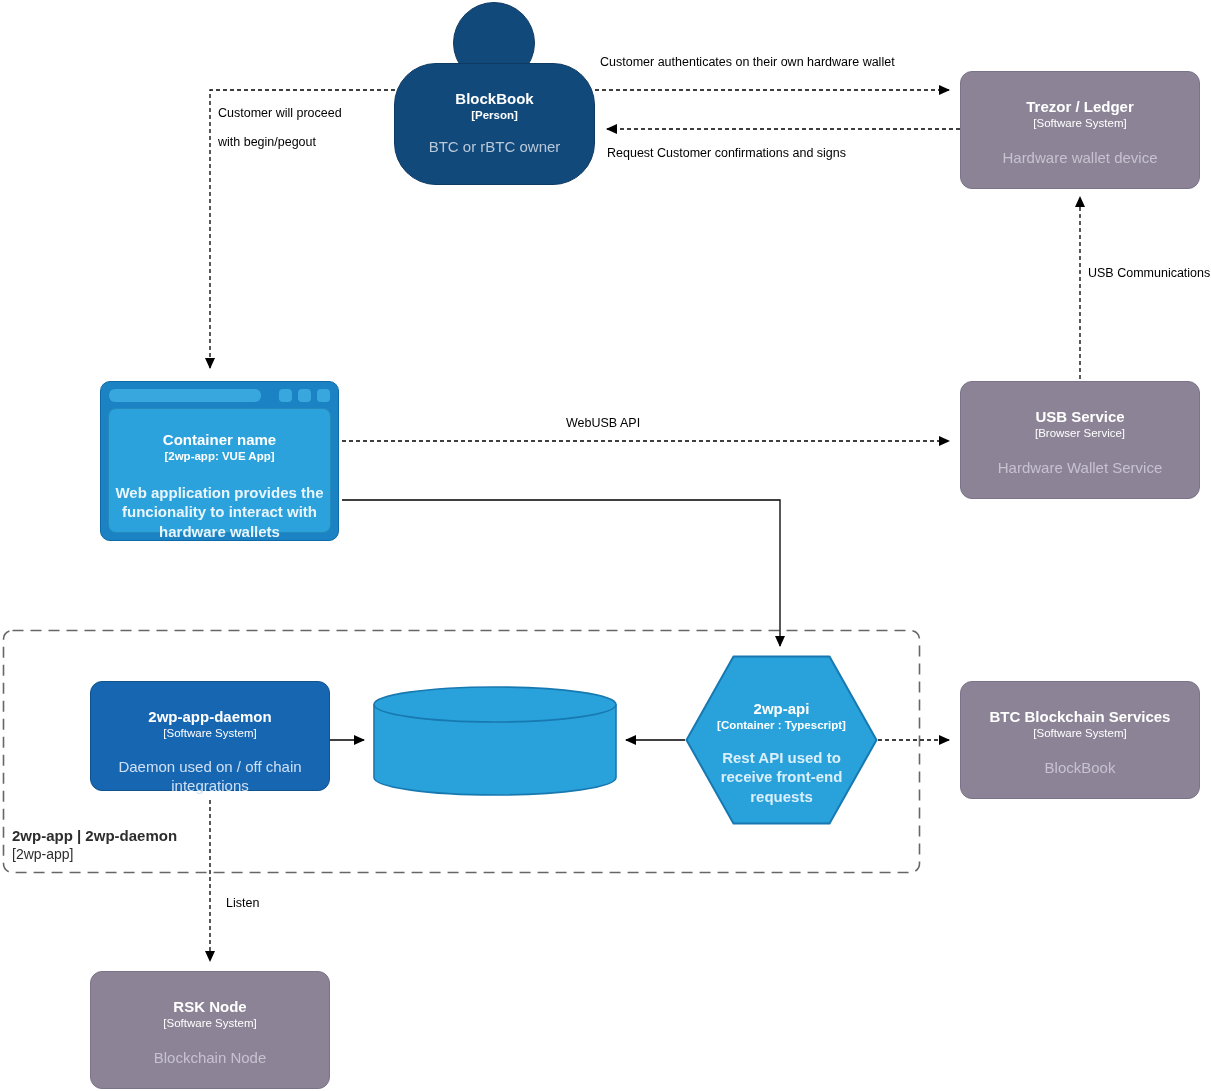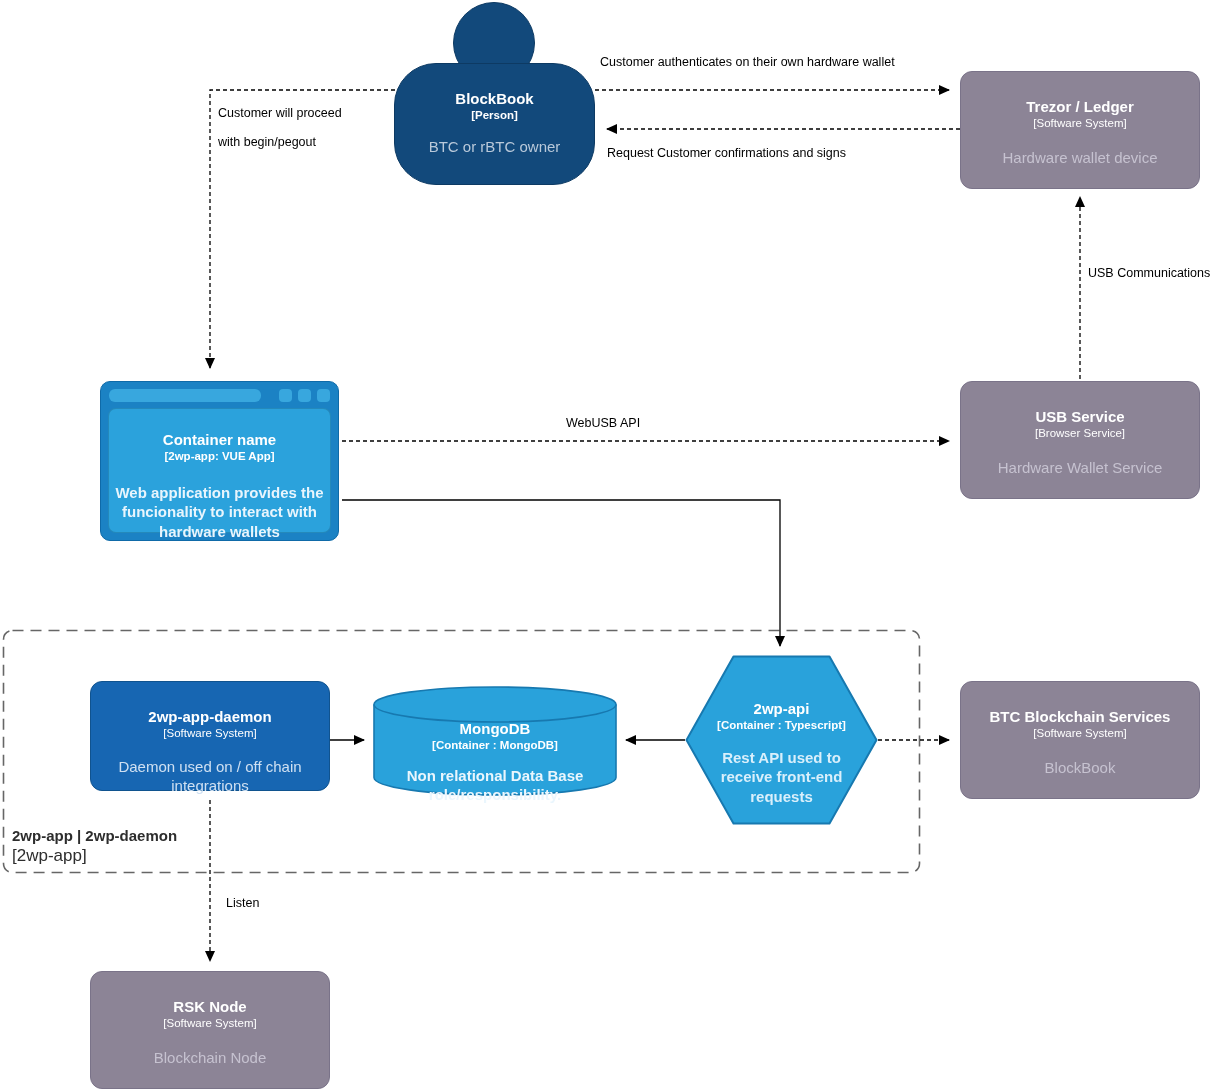--- a/index.html
+++ b/index.html
@@ -51,21 +51,21 @@
   .hex-text{top:45px;padding:0 14px;}
   .hex-text .n-sub{font-weight:bold;}
   .hex-text .n-desc{font-weight:bold;color:#d9effb;margin-top:14px;}
 
   
   .e-label{position:absolute;z-index:3;font-size:12.5px;color:#000;white-space:nowrap;}
 
   
   .bound-label{position:absolute;z-index:3;color:#2d2d2d;}
   .bound-title{font-size:15px;font-weight:bold;}
-  .bound-sub{font-size:17px;margin-top:2px;}
+  .bound-sub{font-size:14px;margin-top:2px;}
 </style>
 </head>
 <body>
 
 <svg id="edges" viewBox="0 0 1211 1091">
   <defs>
     <marker id="arr" markerUnits="userSpaceOnUse" markerWidth="14" markerHeight="14" refX="11" refY="6" orient="auto">
       <path d="M1,1 L12,6 L1,11 Z" fill="#000"></path>
     </marker>
   </defs>
@@ -132,25 +132,20 @@
   <div class="n-title">2wp-app-daemon</div>
   <div class="n-sub">[Software System]</div>
   <div class="n-desc">Daemon used on / off chain integrations</div>
 </div>
 
 <div class="shape-wrap" style="left:373px;top:686px;width:244px;height:110px;">
   <svg width="244" height="110" viewBox="0 0 244 110">
     <path d="M1,18.5 L1,91.5 A121,17.5 0 0 0 243,91.5 L243,18.5" fill="#29A2DB" stroke="#1779B0" stroke-width="1.6"></path>
     <ellipse cx="122" cy="18.5" rx="121" ry="17.5" fill="#29A2DB" stroke="#1779B0" stroke-width="1.6"></ellipse>
   </svg>
-  <div class="shape-text cyl-text">
-    <div class="n-title">MongoDB</div>
-    <div class="n-sub">[Container : MongoDB]</div>
-    <div class="n-desc">Non relational Data Base role/responsibility.</div>
-  </div>
 </div>
 
 <div class="shape-wrap" style="left:685px;top:655px;width:193px;height:170px;">
   <svg width="193" height="170" viewBox="0 0 193 170">
     <polygon points="48.5,1.5 144.5,1.5 191.5,85 144.5,168.5 48.5,168.5 1.5,85" fill="#29A2DB" stroke="#1779B0" stroke-width="2" stroke-linejoin="round"></polygon>
   </svg>
   <div class="shape-text hex-text">
     <div class="n-title">2wp-api</div>
     <div class="n-sub">[Container : Typescript]</div>
     <div class="n-desc">Rest API used to receive front-end requests</div>

